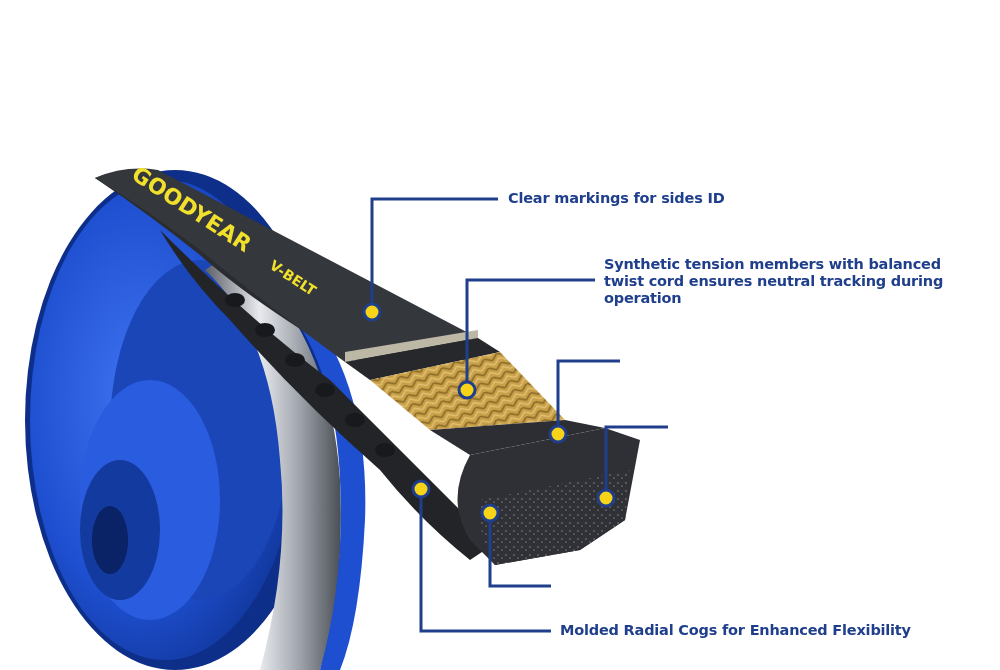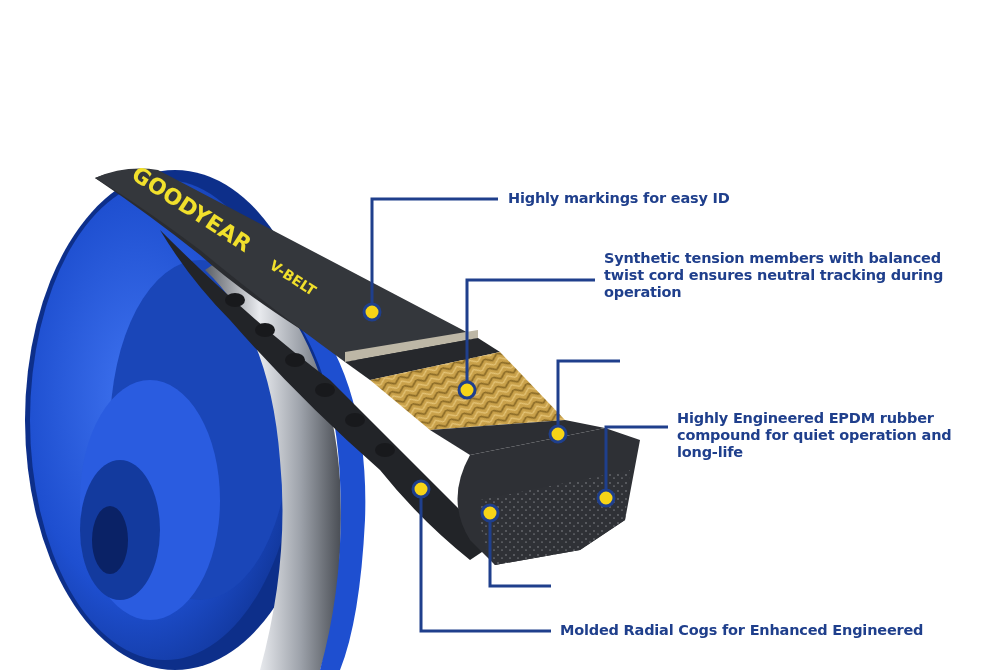--- a/index.html
+++ b/index.html
@@ -95,22 +95,19 @@
     <g>
       <circle cx="372" cy="312" r="8" fill="#f7d417" stroke="#1f3f8c" stroke-width="3"></circle>
       <circle cx="467" cy="390" r="8" fill="#f7d417" stroke="#1f3f8c" stroke-width="3"></circle>
       <circle cx="558" cy="434" r="8" fill="#f7d417" stroke="#1f3f8c" stroke-width="3"></circle>
       <circle cx="606" cy="498" r="8" fill="#f7d417" stroke="#1f3f8c" stroke-width="3"></circle>
       <circle cx="490" cy="513" r="8" fill="#f7d417" stroke="#1f3f8c" stroke-width="3"></circle>
       <circle cx="421" cy="489" r="8" fill="#f7d417" stroke="#1f3f8c" stroke-width="3"></circle>
     </g>
   </svg>
 
-  <div class="label" style="left:508px;top:190px;">Highly markings for easy ID</div>
-  <div class="label" style="left:604px;top:250px;">Synthetic tension members with balanced
+  <div class="label" style="left:508px;top:190px;">Clear markings for sides ID</div>
+  <div class="label" style="left:604px;top:256px;">Synthetic tension members with balanced
 twist cord ensures neutral tracking during
 operation</div>
-  <div class="label" style="left:677px;top:410px;">Highly Engineered EPDM rubber
-compound for quiet operation and
-long-life</div>
-  <div class="label" style="left:560px;top:622px;">Molded Radial Cogs for Enhanced Engineered</div>
+  <div class="label" style="left:560px;top:622px;">Molded Radial Cogs for Enhanced Flexibility</div>
 
 </div>
 
 </body></html>

